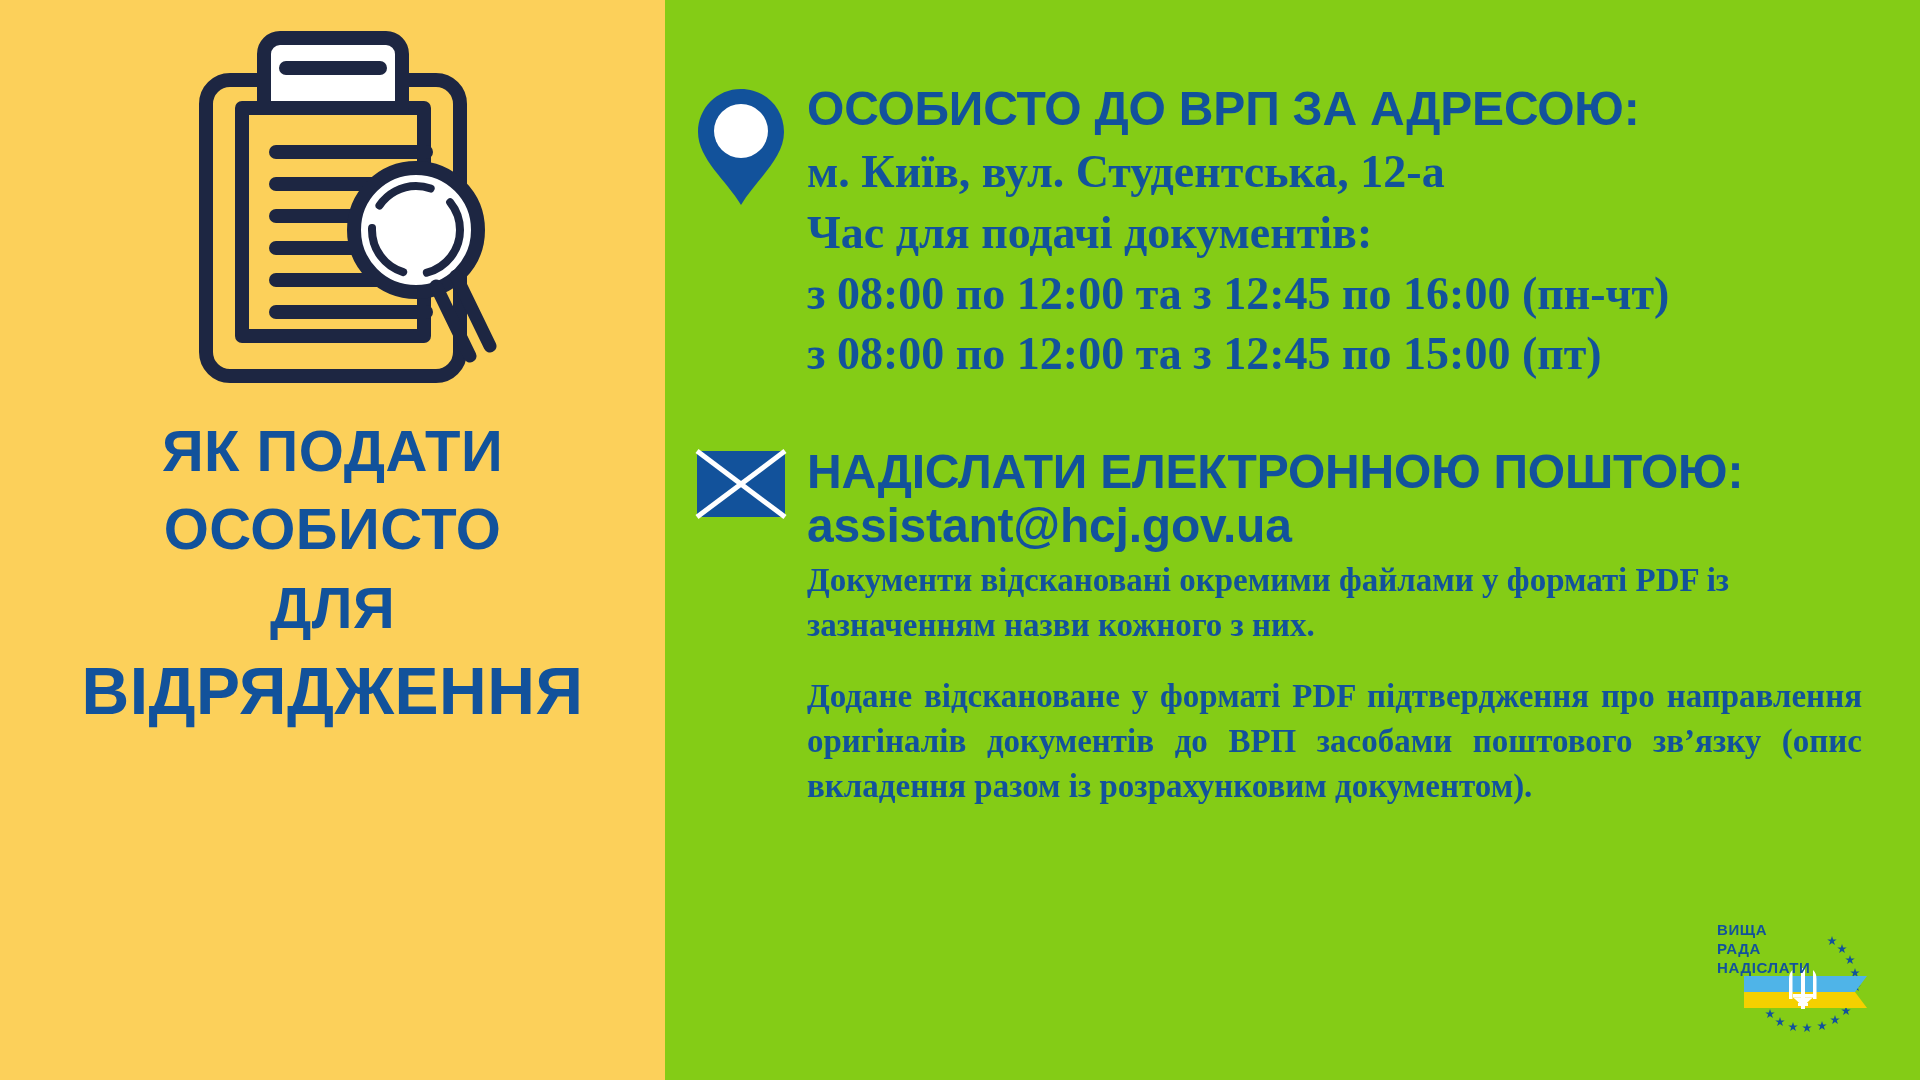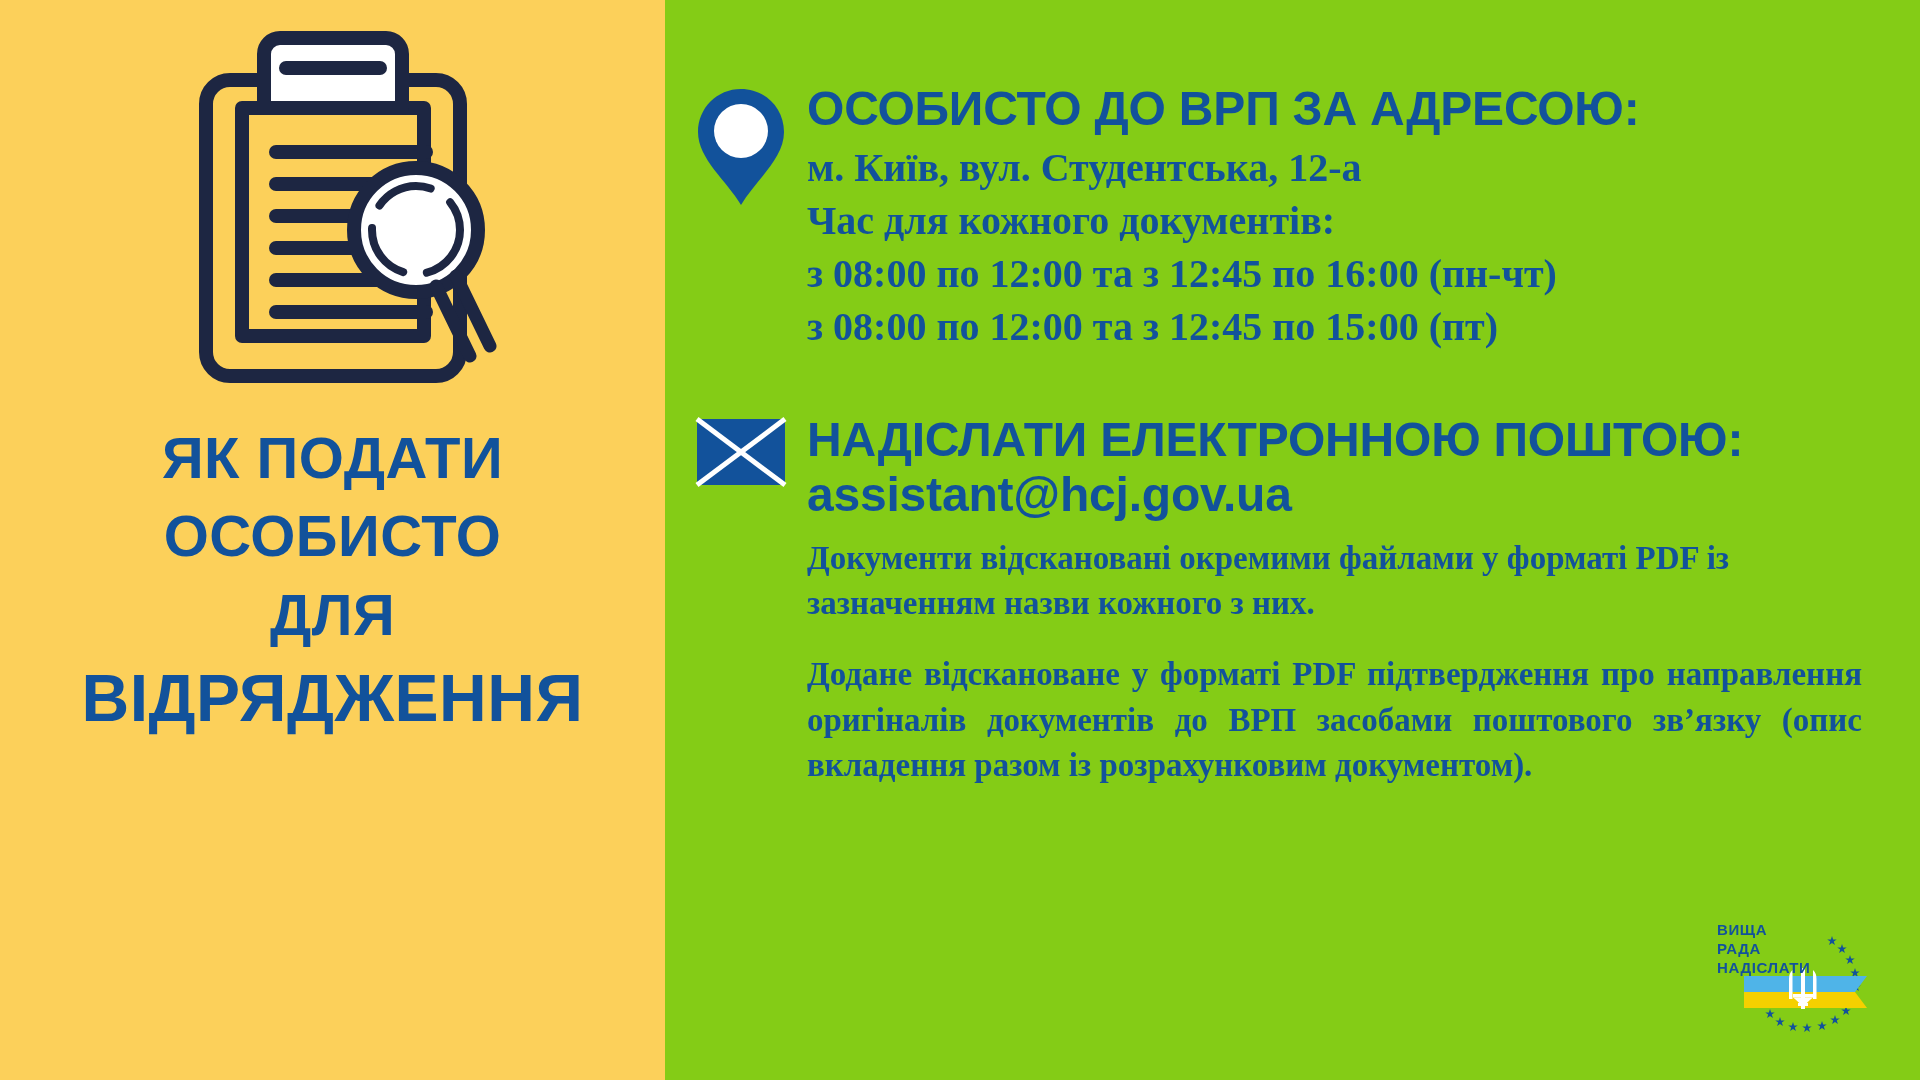--- a/index.html
+++ b/index.html
@@ -25,21 +25,21 @@
     background:#FCD05A;
     display:flex;
     flex-direction:column;
     align-items:center;
   }
   .clipboard-icon {
     margin-top:20px;
     width:330px; height:370px;
   }
   .left-title {
-    margin-top:29px;
+    margin-top:22px;
     width:600px;
     text-align:center;
     color:#12529B;
     font-family:"Liberation Sans", sans-serif;
     font-weight:bold;
     font-size:58px;
     line-height:1.35;
     letter-spacing:0.5px;
   }
   .left-title .tline { display:block; white-space:nowrap; }
@@ -74,37 +74,37 @@
     line-height:1.13;
     letter-spacing:-0.2px;
     white-space:nowrap;
   }
   .sec-head.two-line { white-space:normal; width:1050px; }
 
   .serif-line {
     color:#12529B;
     font-family:"Liberation Serif", serif;
     font-weight:bold;
-    font-size:40px;
+    font-size:46px;
     line-height:1.32;
     white-space:nowrap;
   }
   .serif-line.first { margin-top:6px; }
 
   .para {
     color:#12529B;
     font-family:"Liberation Serif", serif;
     font-weight:bold;
     font-size:33px;
     line-height:1.37;
     width:1055px;
   }
   .para.justify { text-align:justify; text-align-last:left; }
   .para + .para { margin-top:26px; }
-  .para.first { margin-top:14px; }
+  .para.first { margin-top:4px; }
 
   
   .logo {
     position:absolute;
     right:35px; bottom:22px;
     width:190px; height:150px;
   }
   .logo-words {
     position:absolute;
     left:22px; top:12px;
@@ -164,21 +164,21 @@
     <div class="block">
       <div class="icon-col">
         <svg width="92" height="122" viewBox="0 0 92 122">
           <path d="M46 3 C22 3 3 22 3 46 c0 27 29 49 43 73 14 -24 43 -46 43 -73 C89 22 70 3 46 3 z" fill="#12529B"></path>
           <circle cx="46" cy="45" r="27" fill="#ffffff"></circle>
         </svg>
       </div>
       <div class="text-col">
         <div class="sec-head">ОСОБИСТО ДО ВРП ЗА АДРЕСОЮ:</div>
         <div class="serif-line first">м. Київ, вул. Студентська, 12-а</div>
-        <div class="serif-line">Час для кожного документів:</div>
+        <div class="serif-line">Час для подачі документів:</div>
         <div class="serif-line">з 08:00 по 12:00 та з 12:45 по 16:00 (пн-чт)</div>
         <div class="serif-line">з 08:00 по 12:00 та з 12:45 по 15:00 (пт)</div>
       </div>
     </div>
 
     <div class="block">
       <div class="icon-col">
         <svg width="92" height="70" viewBox="0 0 92 70">
           <rect x="2" y="2" width="88" height="66" fill="#12529B"></rect>
           <g stroke="#ffffff" stroke-width="5">

